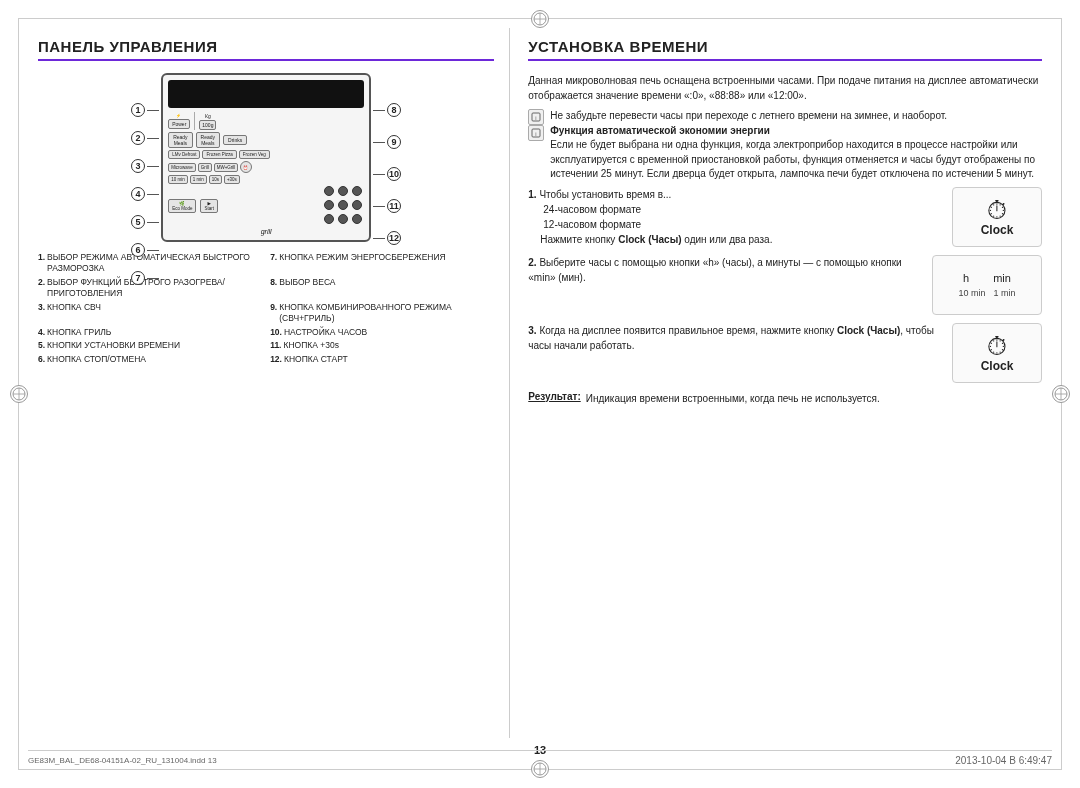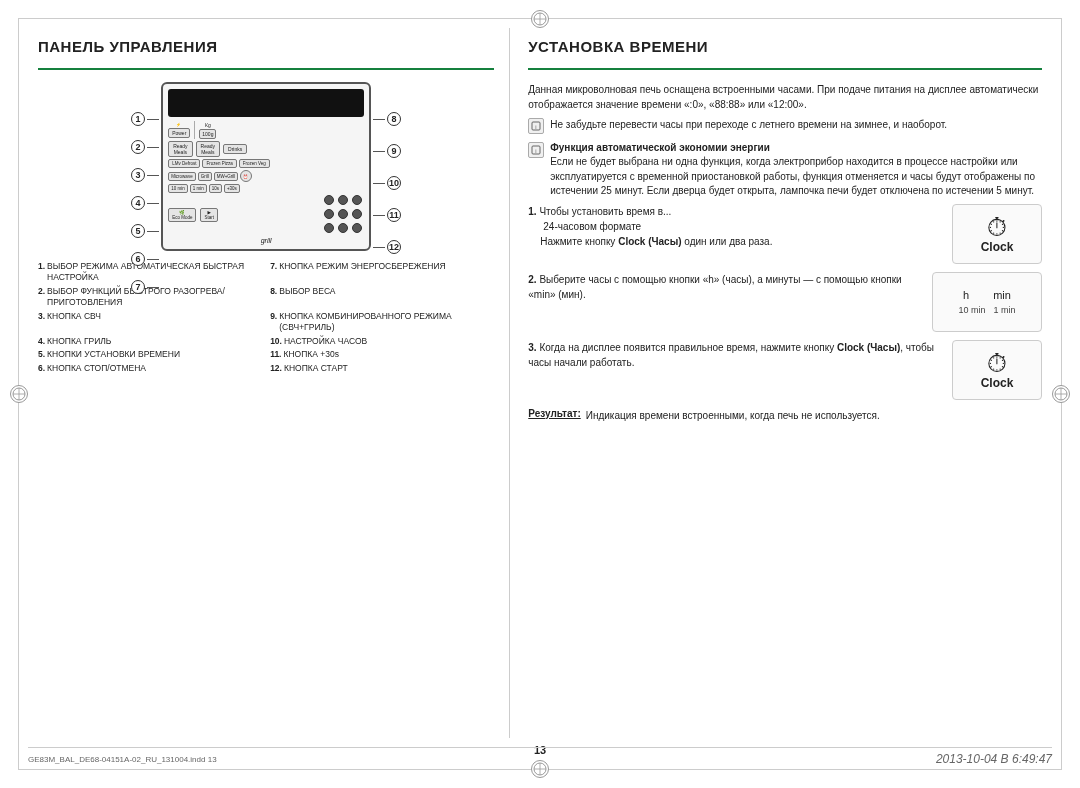--- a/index.html
+++ b/index.html
@@ -59,22 +59,22 @@
       width: 18px; height: 18px;
       border: 1px solid #999;
       border-radius: 50%;
       background: #fff;
       z-index: 10;
     }
     .section-title {
       font-size: 15px;
       font-weight: bold;
       text-transform: uppercase;
-      border-bottom: 2px solid #15803d;
-      padding-bottom: 13px;
+      border-bottom: 2px solid #6d28d9;
+      padding-bottom: 4px;
       margin-bottom: 12px;
       letter-spacing: 0.5px;
     }
     .clock-box {
       width: 90px;
       height: 60px;
       border: 1px solid #ccc;
       border-radius: 4px;
       display: flex;
       flex-direction: column;
@@ -266,21 +266,21 @@
           </div>
         </div>
 
         <div style="text-align:center;font-size:7px;font-style:italic;">grill</div>
       </div>
     </div>
 
     <div style="display:grid;grid-template-columns:1fr 1fr;gap:2px 8px;margin-top:10px;">
       <div style="display:flex;gap:2px;font-size:8.5px;line-height:1.35;">
         <span style="font-weight:bold;flex-shrink:0;">1.</span>
-        <span>ВЫБОР РЕЖИМА АВТОМАТИЧЕСКАЯ БЫСТРАЯ НАСТРОЙКА</span>
+        <span>ВЫБОР РЕЖИМА АВТОМАТИЧЕСКАЯ БЫСТРОГО РАЗМОРОЗКА</span>
       </div>
       <div style="display:flex;gap:2px;font-size:8.5px;line-height:1.35;">
         <span style="font-weight:bold;flex-shrink:0;">7.</span>
         <span>КНОПКА РЕЖИМ ЭНЕРГОСБЕРЕЖЕНИЯ</span>
       </div>
       <div style="display:flex;gap:2px;font-size:8.5px;line-height:1.35;">
         <span style="font-weight:bold;flex-shrink:0;">2.</span>
         <span>ВЫБОР ФУНКЦИЙ БЫСТРОГО РАЗОГРЕВА/ПРИГОТОВЛЕНИЯ</span>
       </div>
       <div style="display:flex;gap:2px;font-size:8.5px;line-height:1.35;">
@@ -324,21 +324,21 @@
 
   <div style="width:1px;background:#ccc;margin:0;"></div>
 
   <div style="flex:1; padding:10px 10px 10px 18px;">
 
     <div class="section-title">УСТАНОВКА ВРЕМЕНИ</div>
 
     <p style="font-size:10px;line-height:1.5;margin-bottom:6px;">Данная микроволновая печь оснащена встроенными часами. При подаче питания на дисплее автоматически отображается значение времени «:0», «88:88» или «12:00».</p>
 
 
-    <div style="display:flex;gap:6px;margin-bottom:8px;align-items:flex-start;">
+    <div style="display:flex;gap:6px;margin-bottom:0;align-items:flex-start;">
       <div style="width:16px;height:16px;border:1px solid #aaa;border-radius:2px;background:#f0f0f0;display:flex;align-items:center;justify-content:center;flex-shrink:0;">
         <svg width="10" height="10" viewBox="0 0 10 10">
             <rect x="1" y="1" width="8" height="8" rx="1" fill="none" stroke="#666" stroke-width="1"></rect>
             <text x="5" y="7.5" font-size="6" text-anchor="middle" fill="#666">i</text>
           </svg>
       </div>
       <span style="font-size:10px;line-height:1.4;">Не забудьте перевести часы при переходе с летнего времени на зимнее, и наоборот.</span>
     </div>
 
     <div style="display:flex;gap:6px;margin-bottom:5px;align-items:flex-start;">
@@ -351,20 +351,21 @@
       <div>
         <div style="font-weight:bold;font-size:10px;margin-bottom:2px;">Функция автоматической экономии энергии</div>
         <div style="font-size:10px;line-height:1.45;">Если не будет выбрана ни одна функция, когда электроприбор находится в процессе настройки или эксплуатируется с временной приостановкой работы, функция отменяется и часы будут отображены по истечении 25 минут. Если дверца будет открыта, лампочка печи будет отключена по истечении 5 минут.</div>
       </div>
     </div>
 
     <div style="display:flex;gap:0;margin-bottom:8px;align-items:flex-start;">
       <div style="flex:1;">
         <div style="font-size:10px;line-height:1.5;"><span style="font-weight:bold;">1.</span> <span>Чтобы установить время в...</span></div>
         <div style="font-size:10px;line-height:1.5;padding-left:15px;">24-часовом формате</div>
+        <div style="font-size:10px;line-height:1.5;padding-left:15px;">12-часовом формате</div>
         <div style="font-size:10px;line-height:1.5;margin-left:12px;">Нажмите кнопку <strong>Clock (Часы)</strong> один или два раза.</div>
       </div>
 
       <div class="clock-box">
         <div style="font-size:26px;line-height:1;">⏱</div>
         <div style="font-size:12px;font-weight:bold;">Clock</div>
       </div>
     </div>
 
     <div style="display:flex;gap:8px;margin-bottom:8px;align-items:flex-start;">
@@ -402,14 +403,14 @@
 
   </div>
 </div>
 
 <div style="position:absolute;bottom:32px;left:0;right:0;text-align:center;">
   <span style="font-size:11px;font-weight:bold;">13</span>
 </div>
 
 <div style="position:absolute;bottom:18px;left:28px;right:28px;display:flex;justify-content:space-between;align-items:center;padding:4px 0;border-top:1px solid #ccc;">
   <span style="font-size:8px;color:#666;">GE83M_BAL_DE68-04151A-02_RU_131004.indd   13</span>
-  <span style="font-size:12px;color:#666;font-style:italic;">2013-10-04   В 6:49:47</span>
+  <span style="font-size:10px;color:#666;">2013-10-04   В 6:49:47</span>
 </div>
 
 </body></html>

